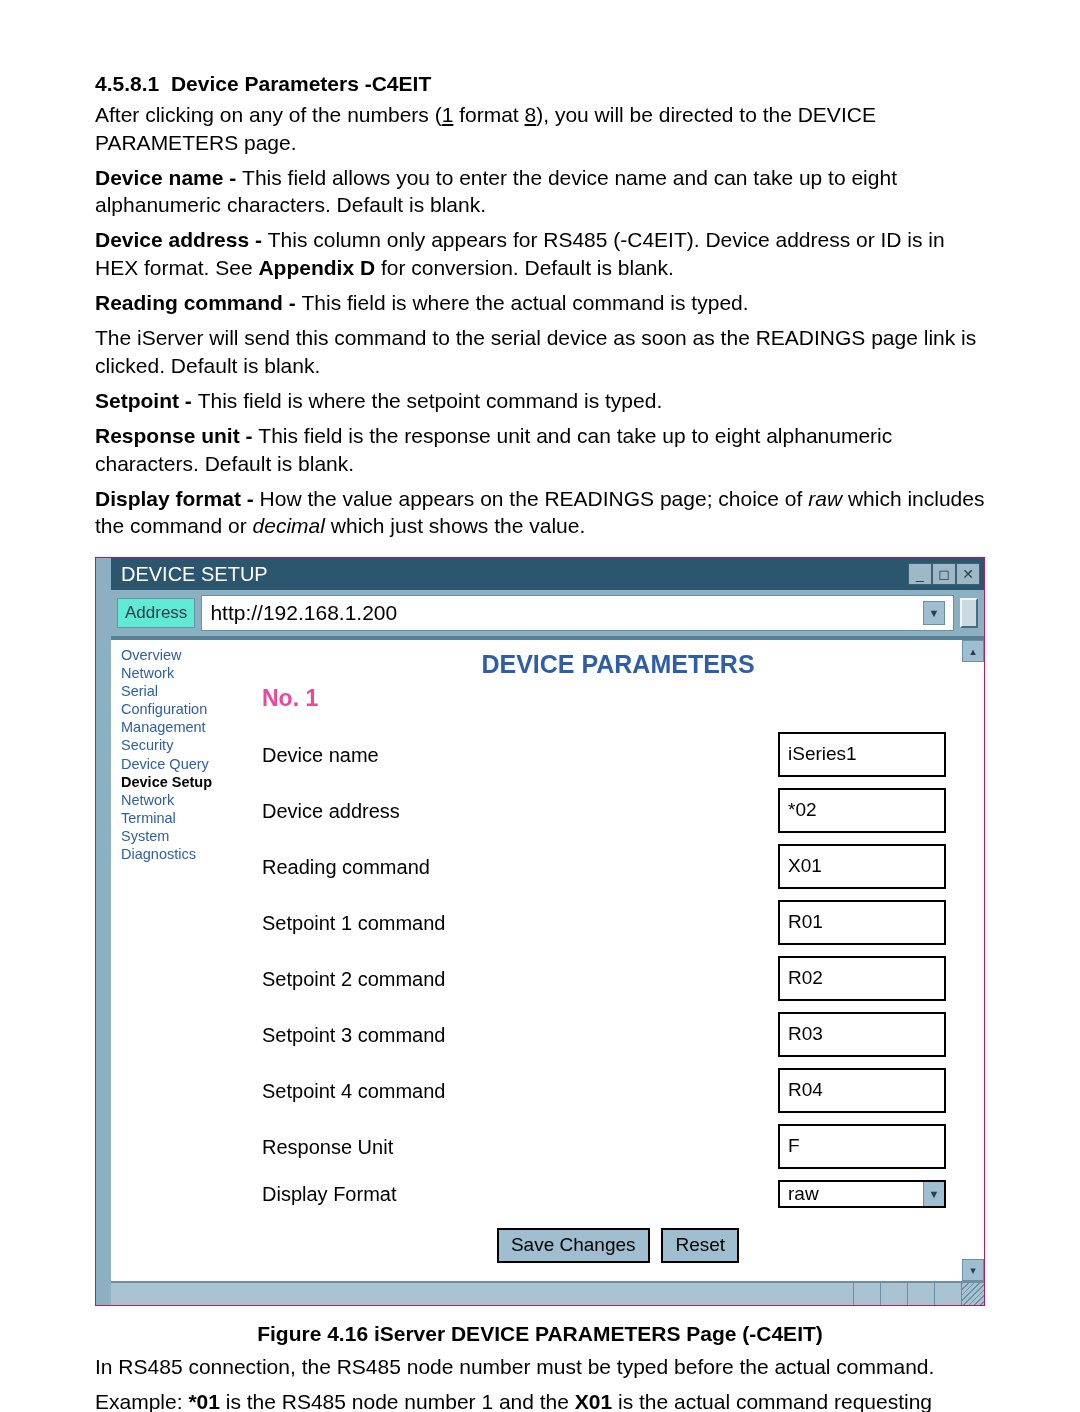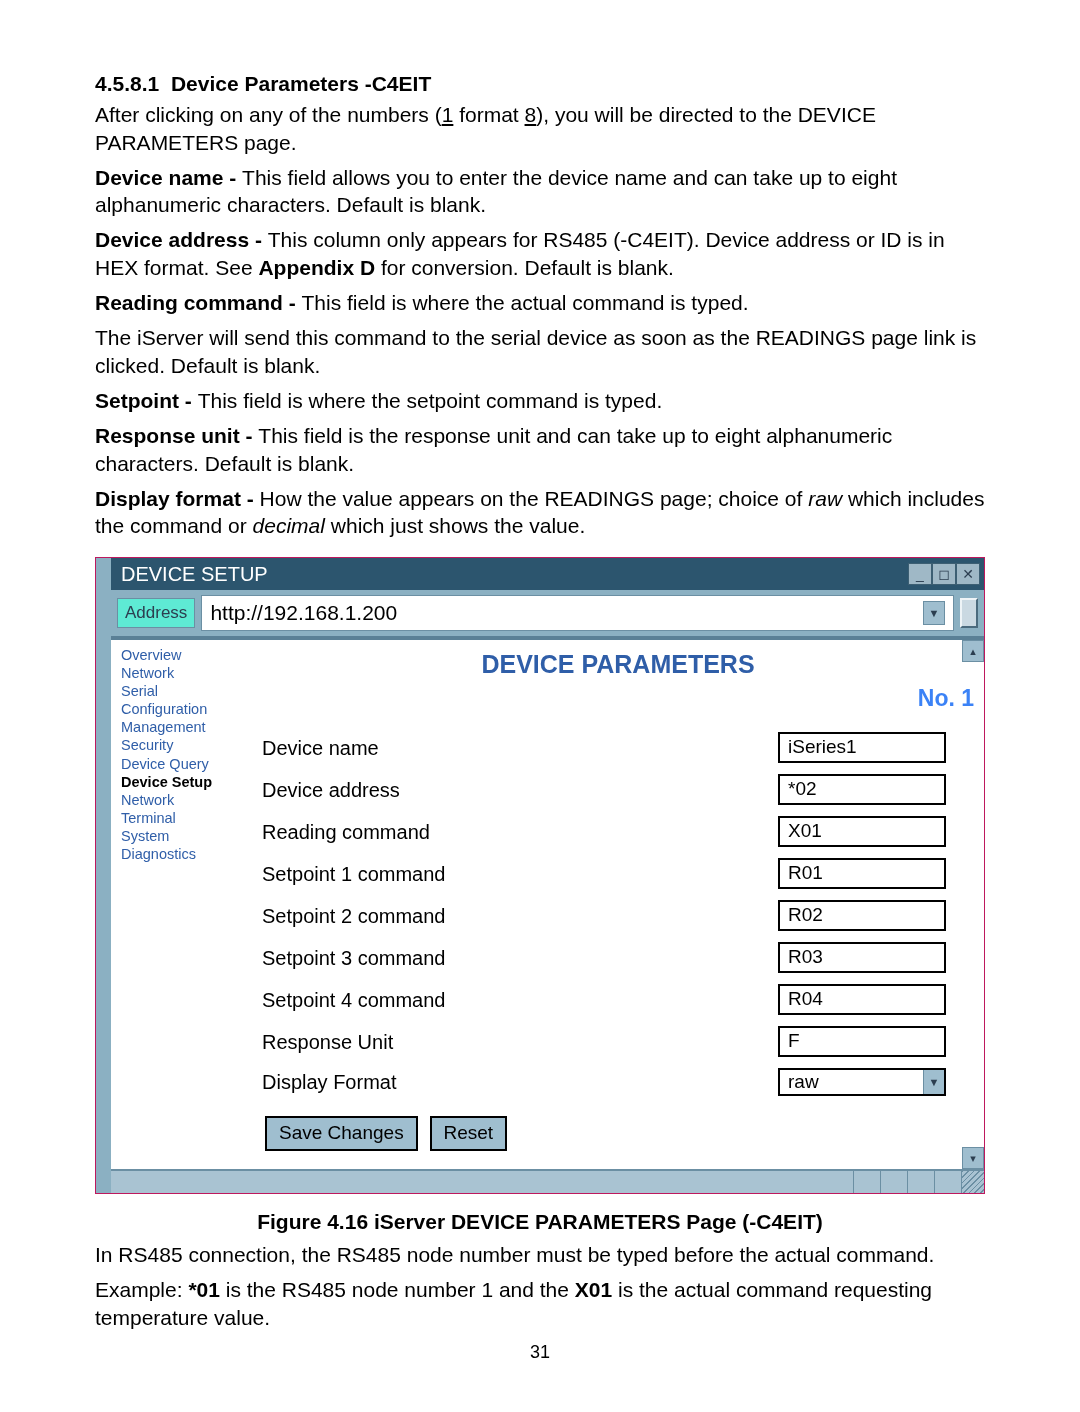--- a/index.html
+++ b/index.html
@@ -124,44 +124,44 @@
   .scroll-down { bottom: 0; }
 
   .page-title {
     text-align: center;
     font-weight: bold;
     color: #2f5ea8;
     font-size: 25px;
     margin: 4px 0 0 0;
   }
   .page-sub {
-    text-align: right;
+    text-align: left;
     font-weight: bold;
-    color: #3b82f6;
+    color: #ec4899;
     font-size: 23px;
     margin: 4px 0 18px 0;
   }
   .form-rows { padding-right: 28px; }
   .form-row {
     display: flex;
     align-items: center;
     margin-bottom: 11px;
   }
   .form-label {
     flex: 1;
     font-size: 20px;
   }
   .form-field {
     width: 168px;
     border: 2px solid #000;
     background: #fff;
     padding: 1px 8px;
     font-size: 19px;
     box-sizing: border-box;
-    height: 31px;
+    height: 45px;
     display: flex;
     align-items: center;
   }
   .form-select {
     width: 168px;
     border: 2px solid #000;
     background: #fff;
     font-size: 19px;
     box-sizing: border-box;
     height: 28px;
@@ -171,20 +171,21 @@
   }
   .form-select .sel-text { padding-left: 8px; }
   .sel-arrow {
     width: 20px; height: 100%;
     background: #9fbecf;
     border-left: 1px solid #6b8fa3;
     display: flex; align-items: center; justify-content: center;
     font-size: 11px; color: #2c3e50;
   }
   .button-row {
+    text-align: center;
     margin-top: 20px;
   }
   .btn {
     display: inline-block;
     border: 2px solid #000;
     background: #9fbecf;
     padding: 3px 12px;
     font-size: 19px;
     margin: 0 3px;
   }

